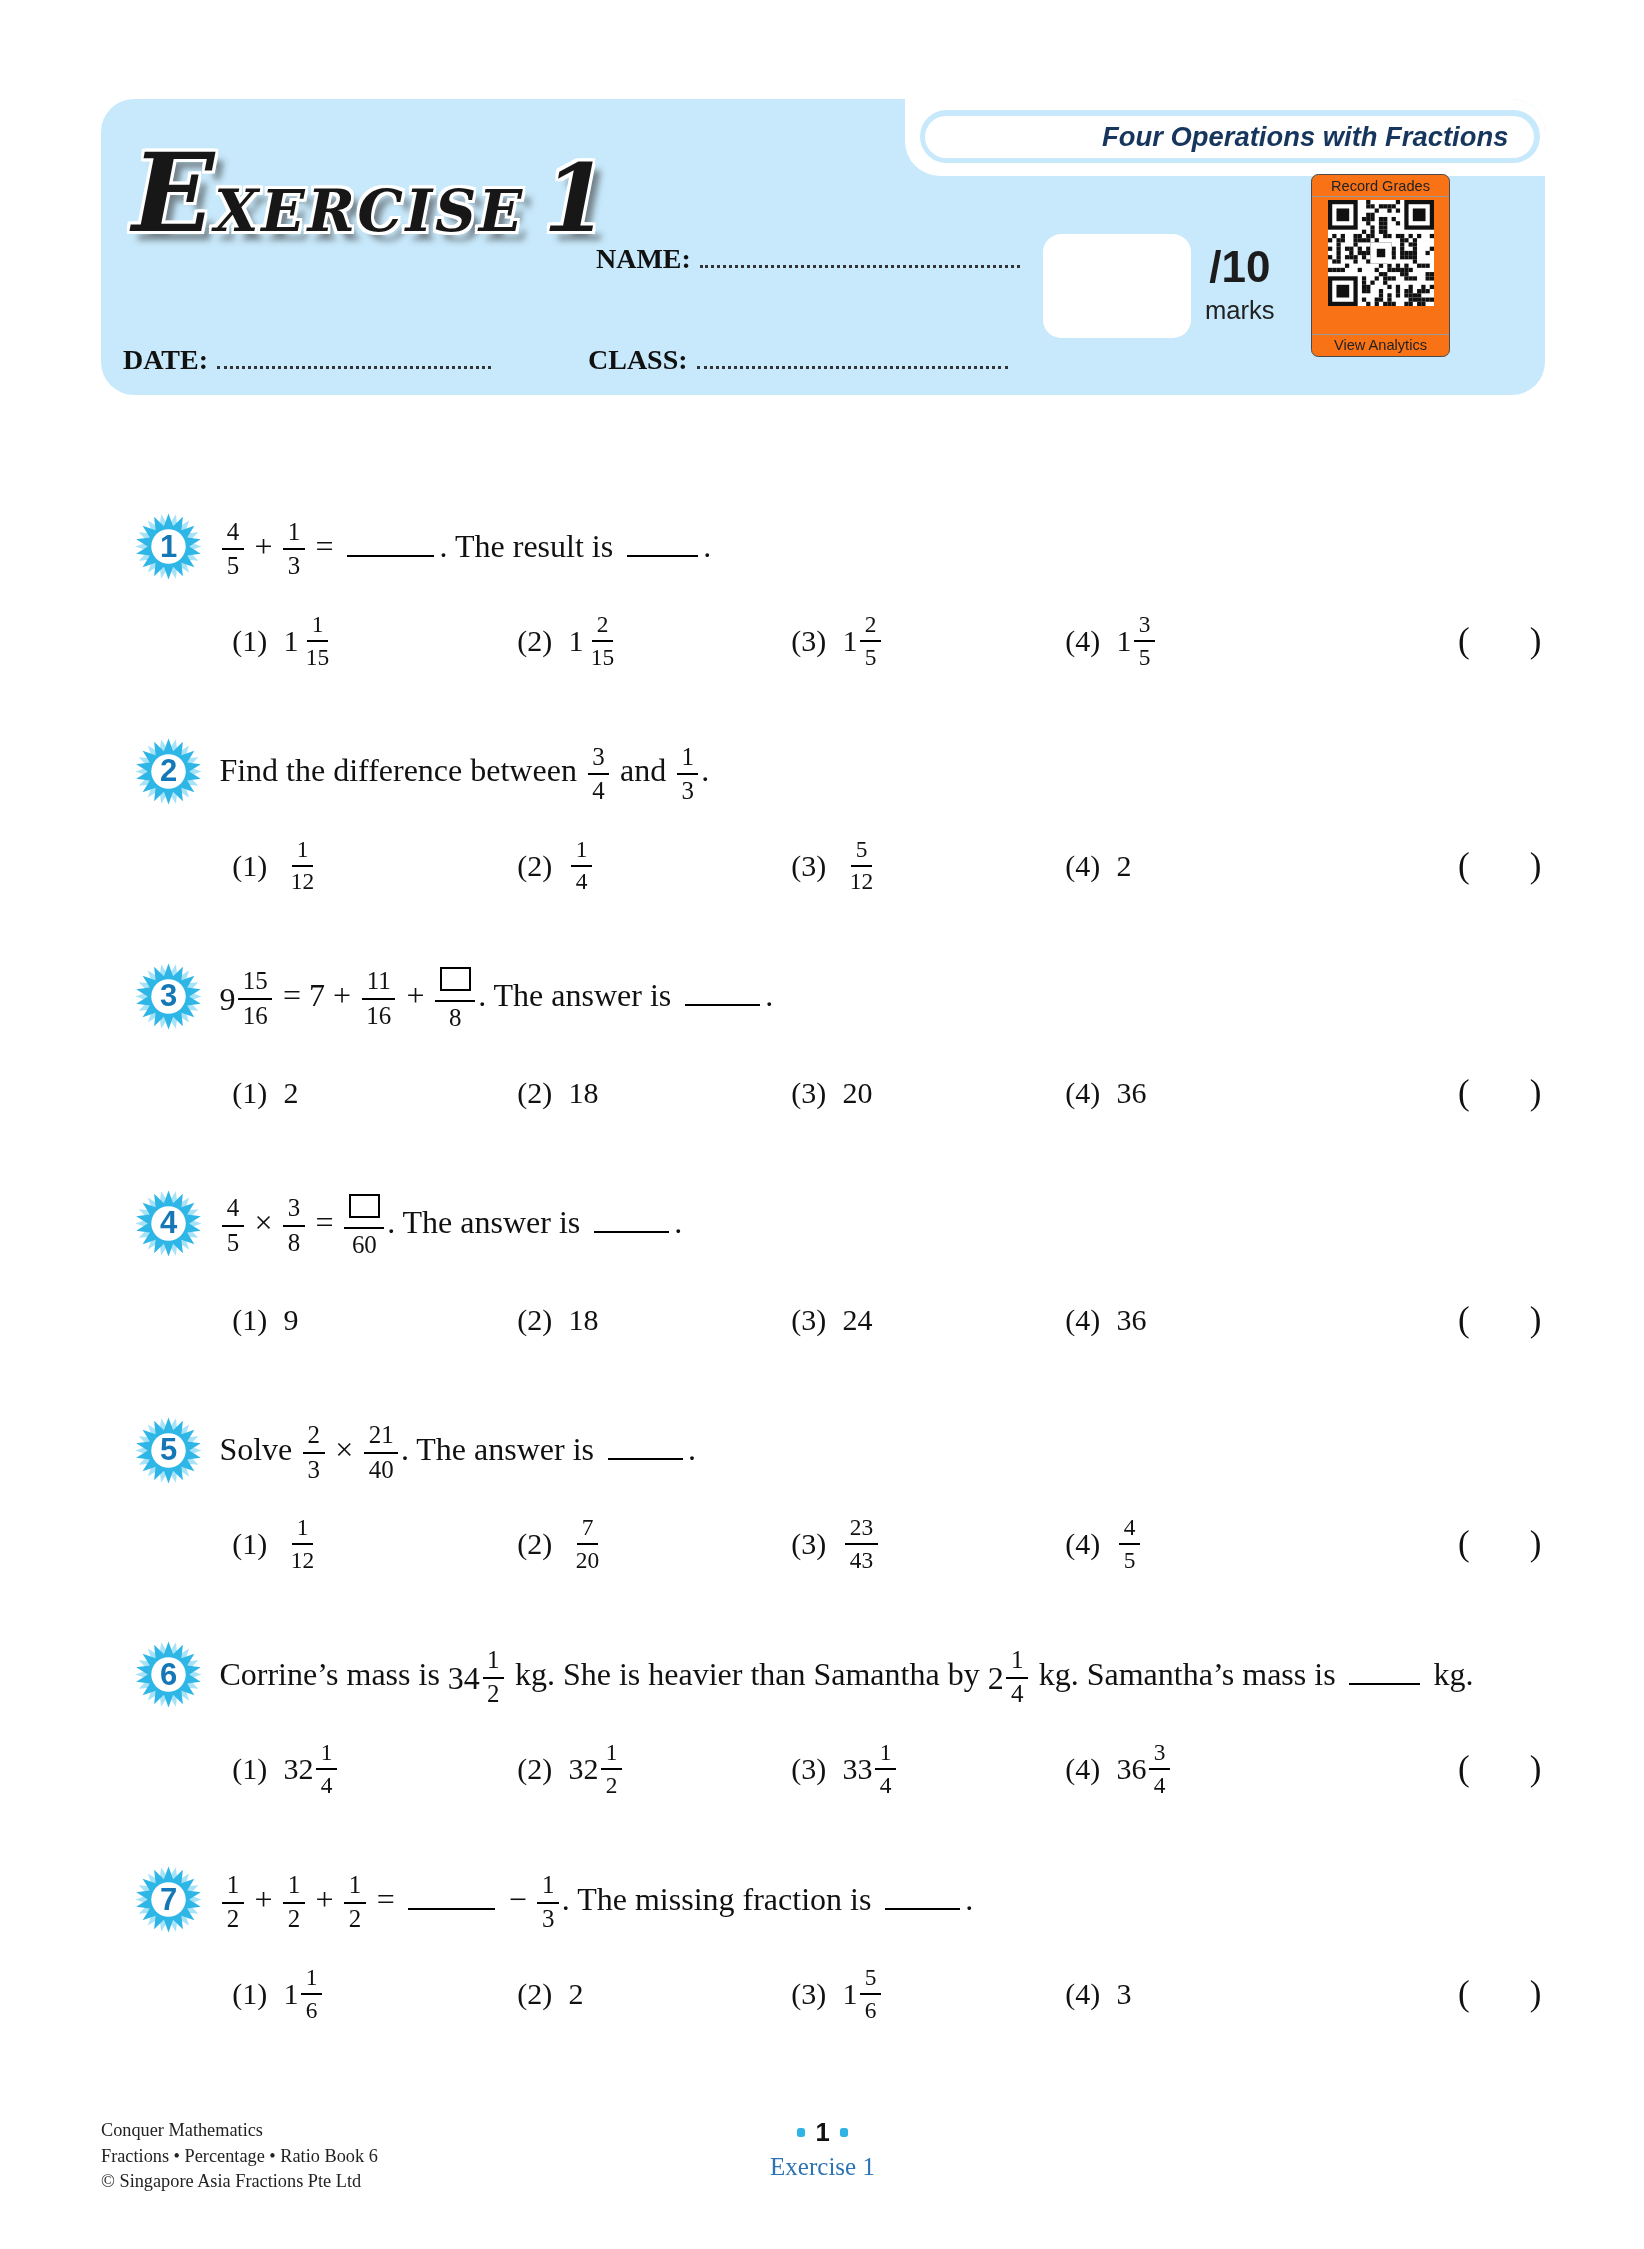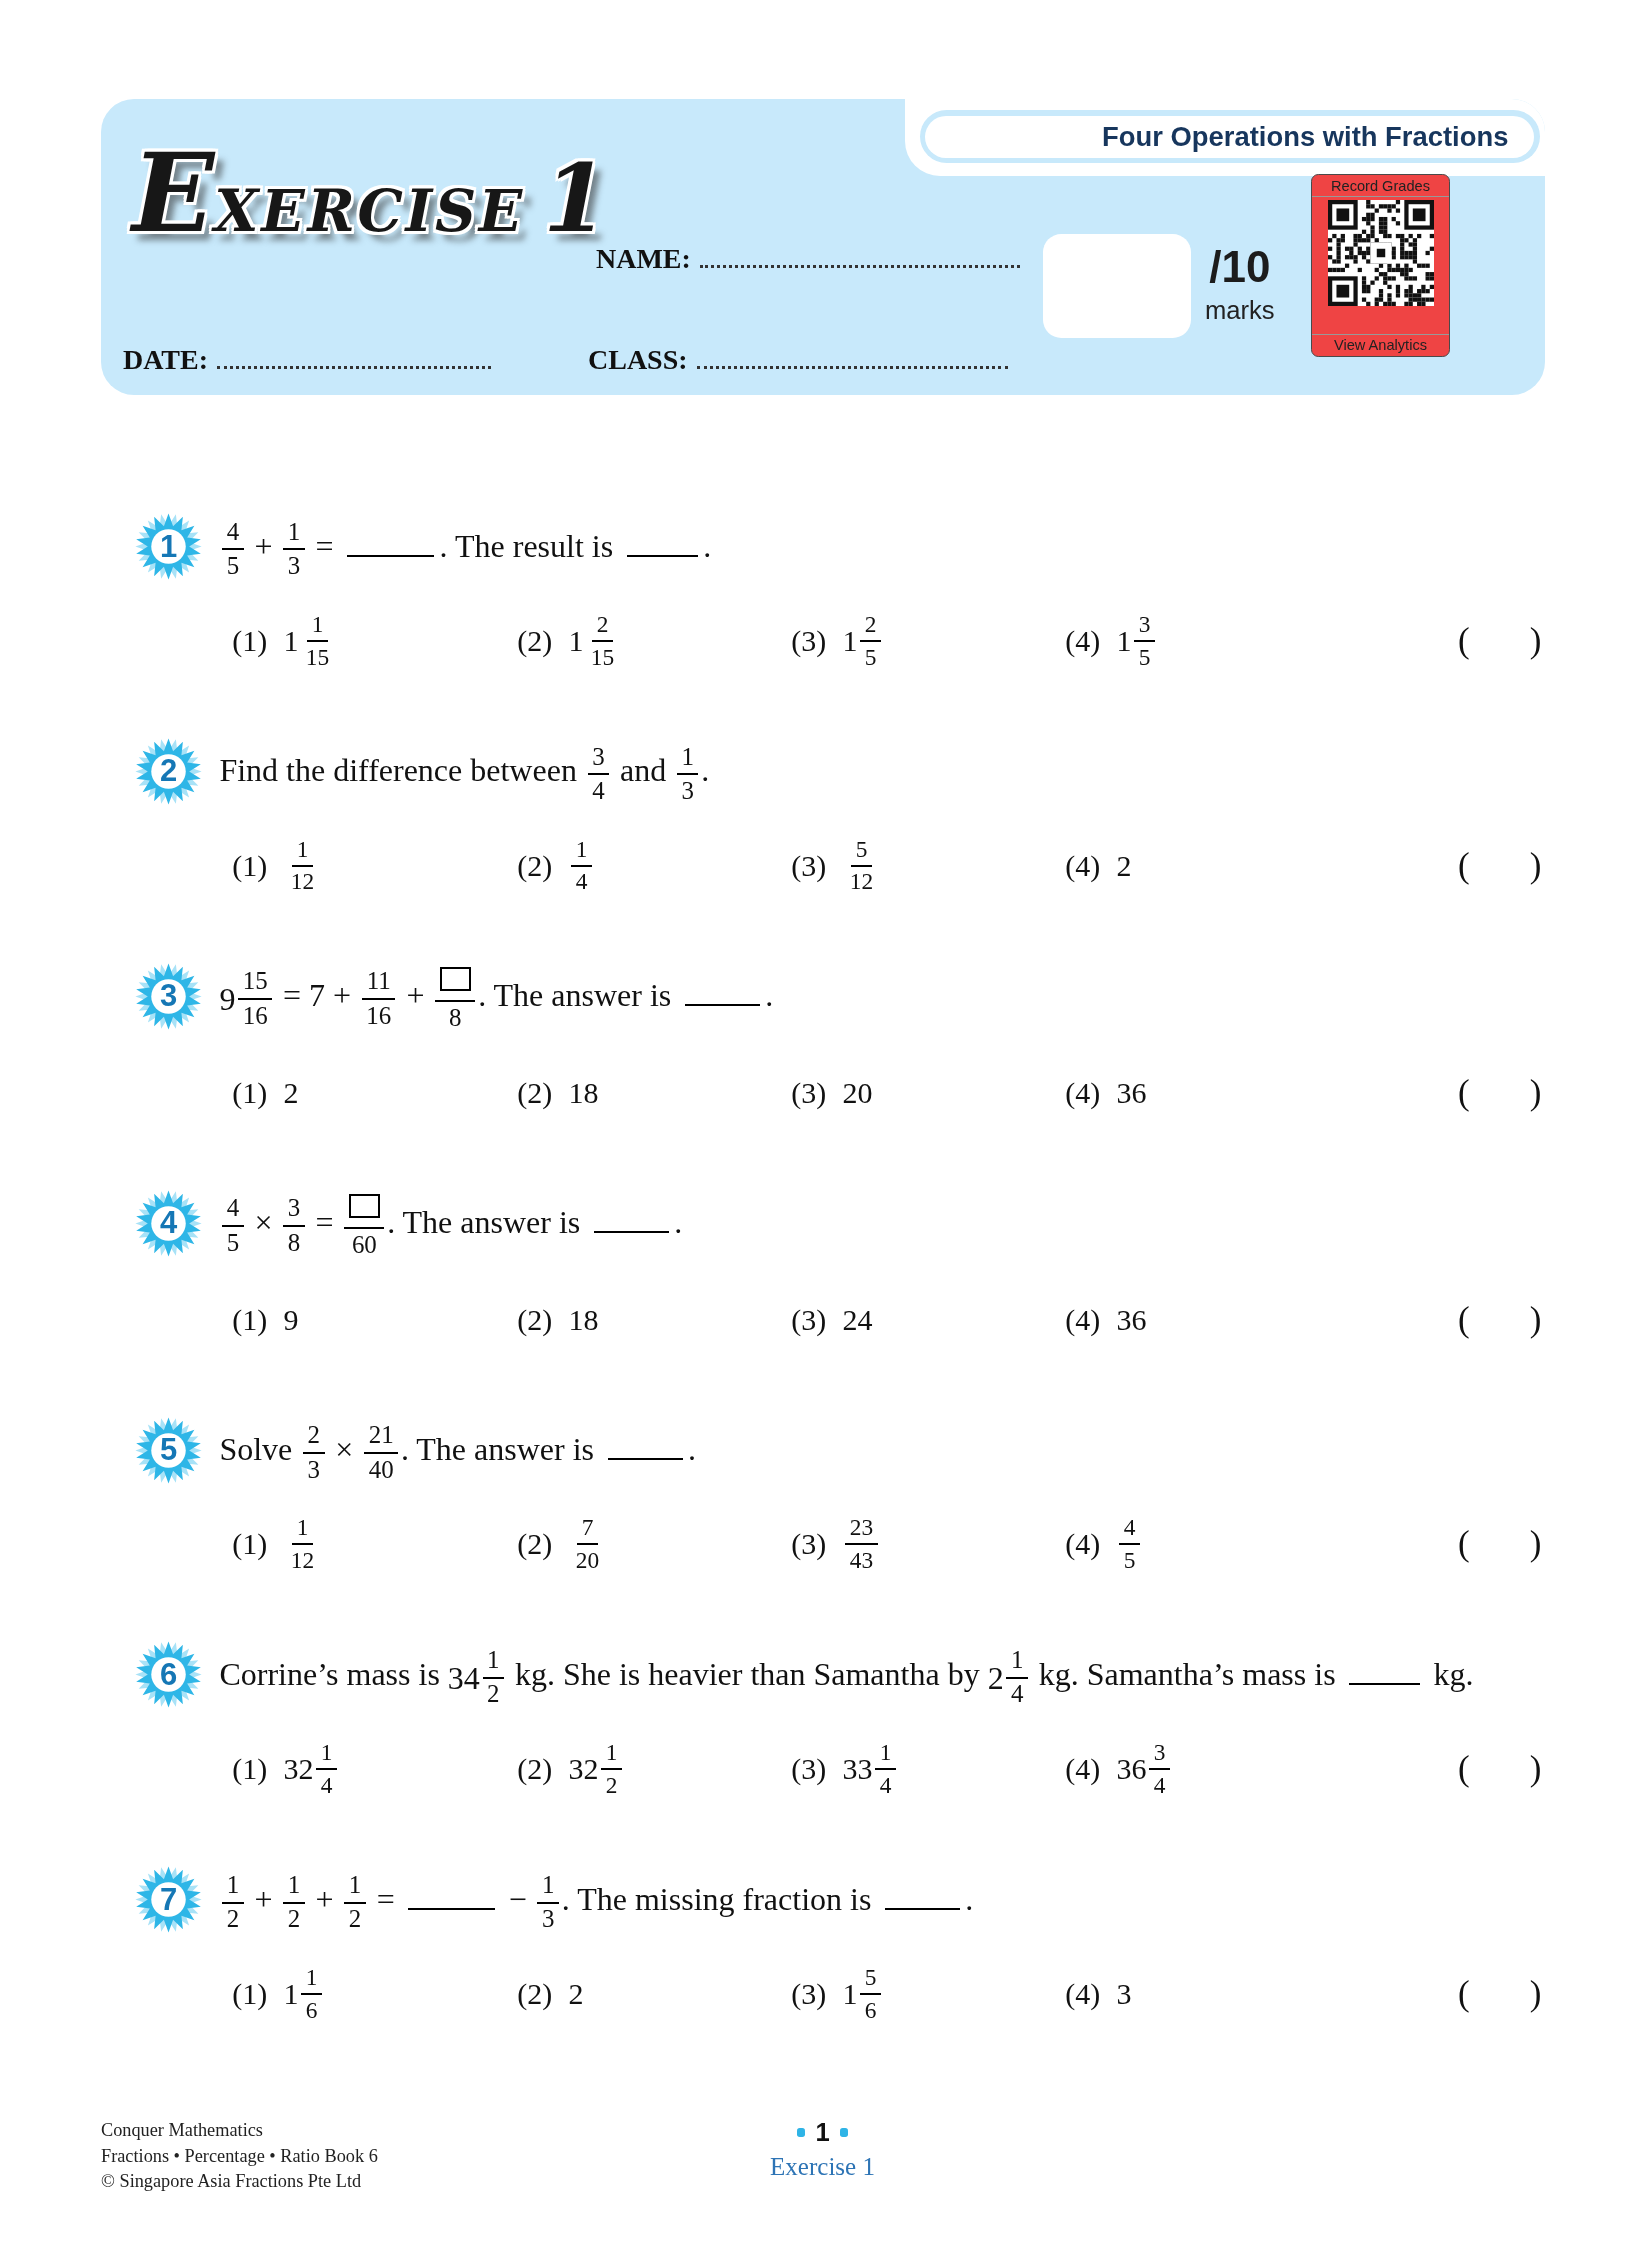--- a/index.html
+++ b/index.html
@@ -8,42 +8,42 @@
 
   
   .header{position:absolute;left:101px;top:99px;width:1444px;height:296px;
           background:var(--header-blue,#c8e9fb);border-radius:33px;}
   .notch{position:absolute;top:0;right:0;width:640px;height:77px;background:#fff;
          border-bottom-left-radius:35px;border-top-right-radius:33px;}
   .chapter-strip{position:absolute;top:11px;right:5.5px;left:14.6px;height:53px;
          background:var(--header-blue,#c8e9fb);border-radius:27.4px;padding:5.5px;box-sizing:border-box;display:flex;}
   .chapter-pill{flex:1;background:#fff;border-radius:22px;display:flex;align-items:center;
          justify-content:flex-end;padding-right:25.6px;}
-  .chapter-pill span{font-family:"Liberation Sans",sans-serif;font-weight:bold;
+  .chapter-pill span{font-family:"Liberation Sans",sans-serif;font-style:italic;font-weight:bold;
          font-size:27.4px;color:var(--tab-navy,#17365d);}
 
   .title{position:absolute;left:31px;top:31px;font-family:"DejaVu Serif",serif;font-style:italic;
          font-weight:bold;color:#171717;white-space:nowrap;
          text-shadow:-2.7px -2.7px 0 #fff,2.7px -2.7px 0 #fff,-2.7px 2.7px 0 #fff,2.7px 2.7px 0 #fff,
                      0 -2.7px 0 #fff,0 2.7px 0 #fff,-2.7px 0 0 #fff,2.7px 0 0 #fff,
                      8.2px 9.1px 6.4px rgba(45,45,45,.55);}
   .t-big{font-size:108px;}
   .t-rest{font-size:57px;letter-spacing:2.7px;}
   .t-num{font-size:93px;margin-left:18.3px;}
 
   .field-row{position:absolute;white-space:nowrap;}
   .flabel{font-weight:bold;font-size:28px;margin-right:9.1px;}
   .dots{display:inline-block;border-bottom:3.2px dotted #333;height:22px;}
 
   .score-box{position:absolute;left:942px;top:135px;width:148px;height:104px;background:#fff;border-radius:18.3px;}
   .marks{position:absolute;left:1104px;top:143px;text-align:center;}
   .marks-val{font-family:"Liberation Sans",sans-serif;font-weight:bold;font-size:44px;color:#1c1c1c;}
   .marks-word{font-family:"Liberation Sans",sans-serif;font-size:25.6px;color:#222;margin-top:3.7px;}
 
-  .qr-card{position:absolute;left:1210px;top:75px;width:139px;height:183px;background:#ef4444;
+  .qr-card{position:absolute;left:1210px;top:75px;width:139px;height:183px;background:#f97316;
            border:1.8px solid #4a4a4a;border-radius:7.3px;box-sizing:border-box;display:flex;
            flex-direction:column;align-items:center;justify-content:flex-end;}
   .qr-top,.qr-bottom{font-family:"Liberation Sans",sans-serif;font-size:14.6px;color:#222;
            width:100%;text-align:center;box-sizing:border-box;padding:2.7px 0;}
   .qr-top{border-bottom:0.9px solid #999;}
   .qr-bottom{border-top:0.9px solid #999;margin-top:auto;}
   .qr-code{width:106px;height:106px;margin-top:2.7px;}
 
   
   .instruction{position:absolute;left:101px;top:420px;width:1462px;

